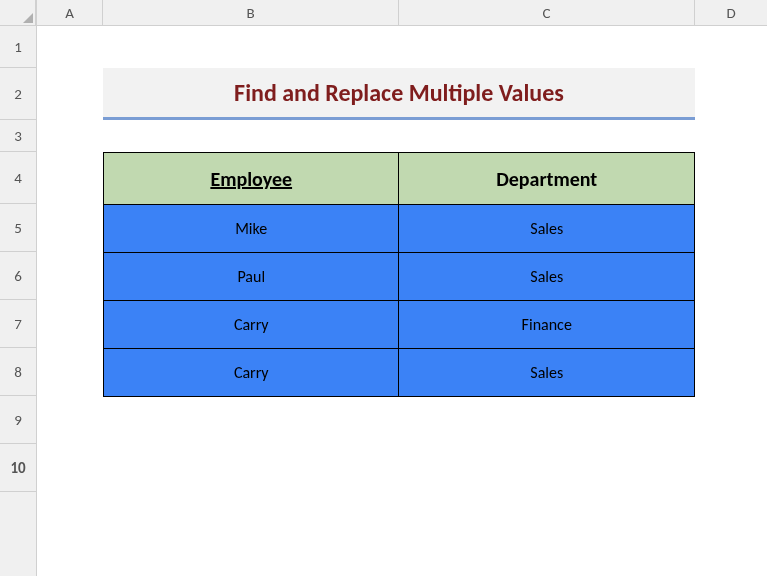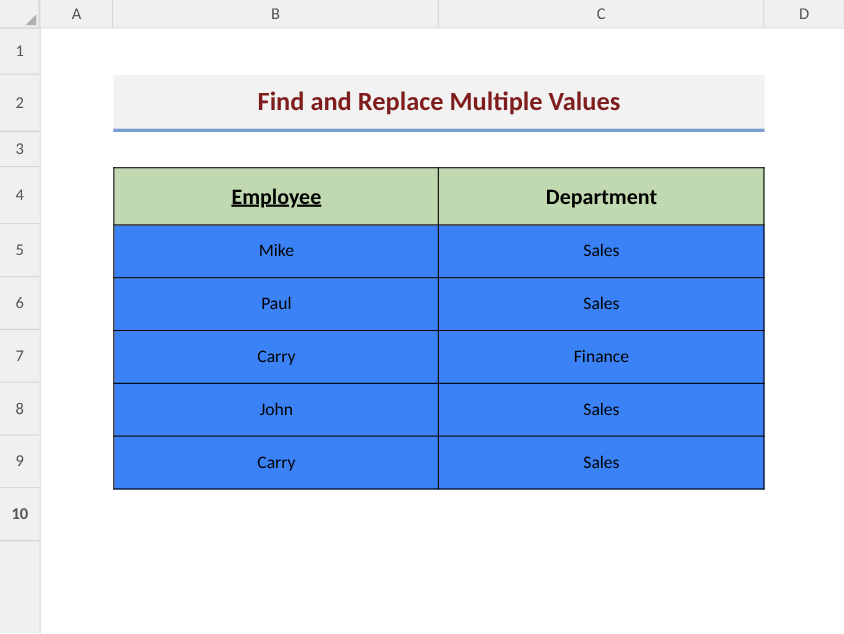--- a/index.html
+++ b/index.html
@@ -215,24 +215,20 @@
           </tr>
           <tr>
             <td>Paul</td>
             <td>Sales</td>
           </tr>
           <tr>
             <td>Carry</td>
             <td>Finance</td>
           </tr>
           <tr>
-            <td>John</td>
-            <td>Sales</td>
-          </tr>
-          <tr>
             <td>Carry</td>
             <td>Sales</td>
           </tr>
         </tbody>
       </table>
 
     </div>
   </div>
 </div>
 

